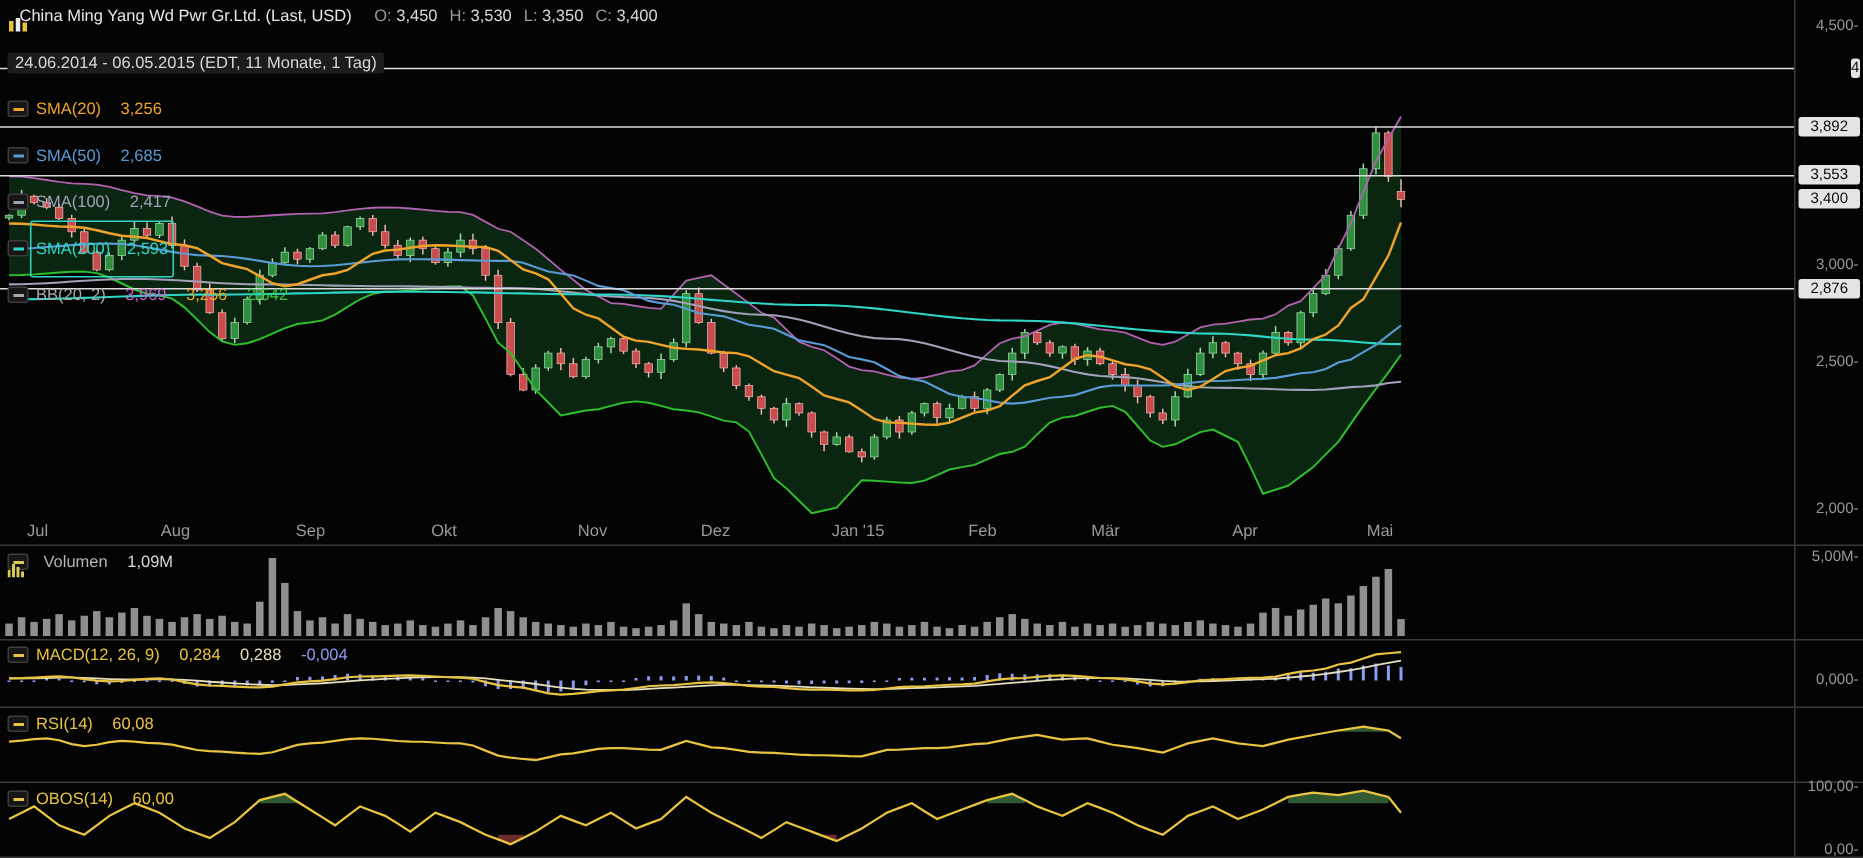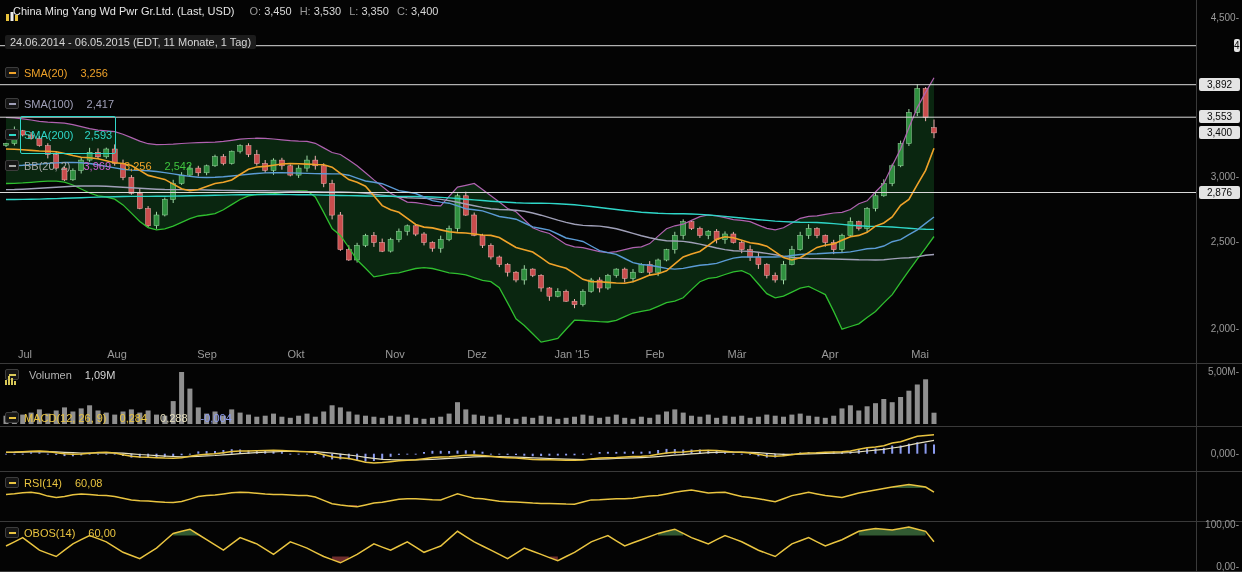--- a/index.html
+++ b/index.html
@@ -16,21 +16,21 @@
   #sep1{top:363px}#sep2{top:426px}#sep3{top:471px}#sep4{top:521px}#sep5{top:571px}
   #axis-col{position:absolute;left:1196px;top:0;width:46px;height:572px;border-left:1px solid #3a3a3a;z-index:7}
   .ax-tick{position:absolute;right:3px;color:#9a9a9a;font-size:10px;white-space:nowrap;line-height:12px}
   .ax-badge{position:absolute;left:2px;right:2px;background:#e4e4e4;color:#0a0a0a;font-size:10px;
             text-align:center;border-radius:2px;height:13px;line-height:13px}
   #xaxis{position:absolute;left:0;top:345px;width:1196px;height:17px;z-index:5}
   .xlabel{position:absolute;top:3px;color:#9a9a9a;transform:translateX(-50%);white-space:nowrap}
   .legend{position:absolute;left:5px;display:flex;flex-direction:column;gap:18px;z-index:8}
   #legend-main{top:4px}
   #legend-vol{top:368px}
-  #legend-macd{top:411px}
+  #legend-macd{top:430px}
   #legend-rsi{top:476px}
   #legend-obos{top:526px}
   .lg-row{display:flex;align-items:center;gap:5px;white-space:nowrap;height:13px}
   .chip{width:14px;height:11px;background:#161616;border:1px solid #3d3d3d;border-radius:2px;
         display:inline-flex;align-items:center;justify-content:center;flex:0 0 auto}
   .chip i{display:block;width:7px;height:2px;background:currentColor}
   .sym-title{color:#e6e6e6;margin-left:3px}
   .ohlc{margin-left:10px;display:inline-flex;gap:8px}
   .ohlc .pair{display:inline-flex;gap:3px}
   .ohlc .k{color:#9a9a9a}
@@ -548,21 +548,21 @@
   <div class="sep" id="sep1"></div>
   <div class="sep" id="sep2"></div>
   <div class="sep" id="sep3"></div>
   <div class="sep" id="sep4"></div>
   <div class="sep" id="sep5"></div>
 
   <div id="axis-col">
       <div class="ax-tick" style="top: 12px;">4,500-</div>
       <div class="ax-tick" style="top: 171.488px;">3,000-</div>
       <div class="ax-tick" style="top: 236.459px;">2,500-</div>
-      <div class="ax-tick" style="top: 323px;">2,000-</div>
+      <div class="ax-tick" style="top: 334px;">2,000-</div>
       <div class="ax-badge" style="top: 38.6535px; margin-left: 35px;">4,343</div>
       <div class="ax-badge" style="top: 77.7251px;">3,892</div>
       <div class="ax-badge" style="top: 110.2px;">3,553</div>
       <div class="ax-badge" style="top: 125.886px;">3,400</div>
       <div class="ax-badge" style="top: 185.531px;">2,876</div>
       <div class="ax-tick" style="top: 366px;">5,00M-</div>
       <div class="ax-tick" style="top: 447.667px;">0,000-</div>
       <div class="ax-tick" style="top: 519px;">100,00-</div>
       <div class="ax-tick" style="top: 561px;">0,00-</div>
     </div>
@@ -600,20 +600,27 @@
       <span class="date-chip">24.06.2014 - 06.05.2015 (EDT, 11 Monate, 1 Tag)</span>
     </div>
     <div class="lg-row">
       <span class="chip" style="color: rgb(240, 163, 42);">
           <i></i>
         </span>
       <span style="color: rgb(240, 163, 42);">SMA(20)</span>
       <span class="val" style="color: rgb(240, 163, 42);">3,256</span>
     </div>
     <div class="lg-row">
+      <span class="chip" style="color: rgb(91, 155, 213);">
+          <i></i>
+        </span>
+      <span style="color: rgb(91, 155, 213);">SMA(50)</span>
+      <span class="val" style="color: rgb(91, 155, 213);">2,685</span>
+    </div>
+    <div class="lg-row">
       <span class="chip" style="color: rgb(160, 160, 184);">
           <i></i>
         </span>
       <span style="color: rgb(160, 160, 184);">SMA(100)</span>
       <span class="val" style="color: rgb(160, 160, 184);">2,417</span>
     </div>
     <div class="lg-row">
       <span class="chip" style="color: rgb(47, 214, 200);">
           <i></i>
         </span>

